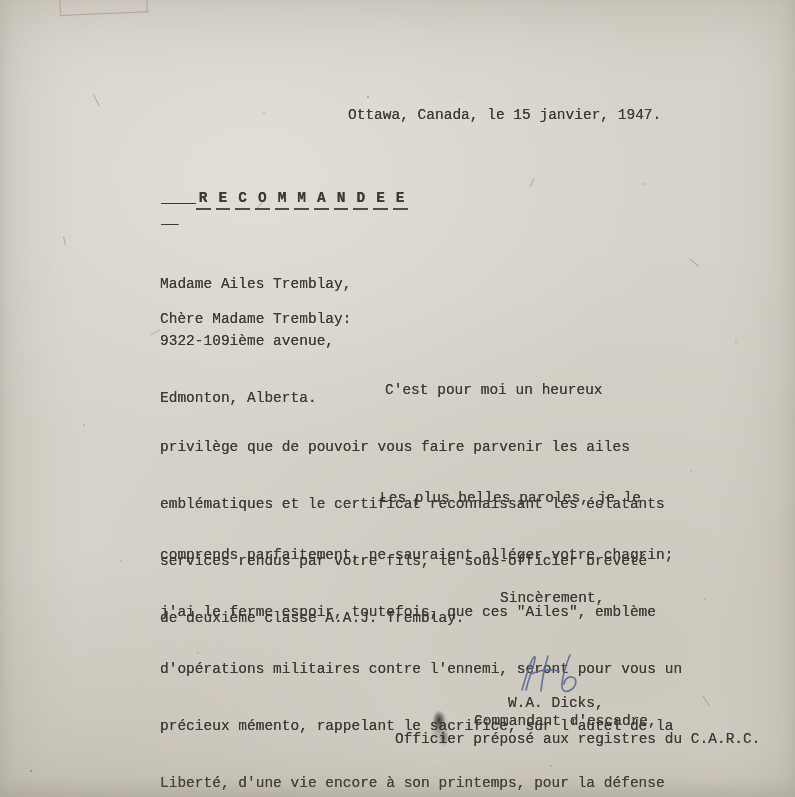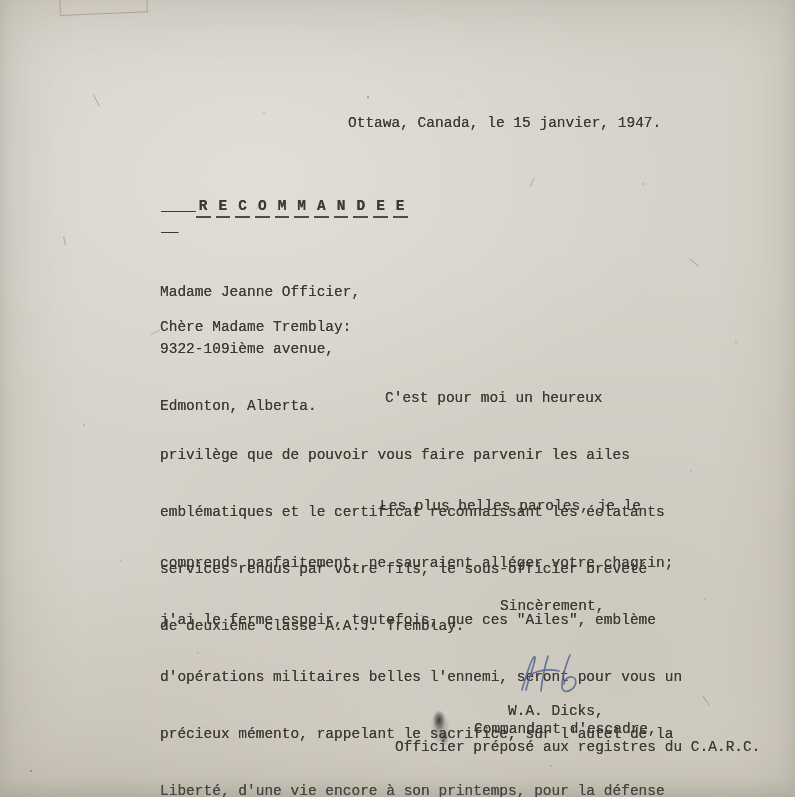--- a/index.html
+++ b/index.html
@@ -16,21 +16,21 @@
       radial-gradient(ellipse 500px 300px at 10% 95%, rgba(150,140,124,0.18), rgba(150,140,124,0) 70%),
       var(--paper, #d6d2c9);
     color: var(--ink, #3c3832);
     font-size: 14.5px; line-height: 19px;
     text-shadow: 0 0 0.6px rgba(58,54,48,0.8);
   }
   .page::after {
     content:""; position:absolute; inset:0; pointer-events:none;
     box-shadow: inset 0 0 70px rgba(122,115,101,0.30), inset 0 -8px 14px rgba(118,110,98,0.18);
   }
-  .abs { position: absolute; white-space: pre; margin-top: 8px; }
+  .abs { position: absolute; white-space: pre; }
 
   
   .stamp-ghost {
     position: absolute; left: 60px; top: -24px; width: 86px; height: 39px;
     border: 1px solid rgba(158,118,110,0.5); border-top: none;
     transform: rotate(-2.5deg); transform-origin: left bottom;
   }
 
   
   .registered span {
@@ -99,40 +99,40 @@
   <div class="fiber f7"></div>
   <div class="fiber f8"></div>
 
   <div class="abs" style="left:348px; top:106px;">Ottawa, Canada, le 15 janvier, 1947.</div>
 
   <div class="abs registered" style="left:161px; top:170px;text-decoration:underline;">
     <span>R</span><span>E</span><span>C</span><span>O</span><span>M</span><span>M</span><span>A</span><span>N</span><span>D</span><span>E</span><span>E</span>
   </div>
 
   <div class="abs" style="left:160px; top:237px;">
-    <div>Madame Jeanne Officier,</div>
+    <div>Madame Ailes Tremblay,</div>
     <div>9322-109ième avenue,</div>
     <div>Edmonton, Alberta.</div>
   </div>
 
   <div class="abs" style="left:160px; top:343px;">
     <div class="indent1">C'est pour moi un heureux</div>
     <div>privilège que de pouvoir vous faire parvenir les ailes</div>
     <div>emblématiques et le certificat reconnaissant les éclatants</div>
     <div>services rendus par votre fils, le sous-officier breveté</div>
     <div>de deuxième classe A.A.J. Tremblay.</div>
   </div>
 
   <div class="abs" style="left:160px; top:310px;">Chère Madame Tremblay:</div>
 
   <div class="abs" style="left:160px; top:451px;">
     <div class="indent2">Les plus belles paroles, je le</div>
     <div>comprends parfaitement, ne sauraient alléger votre chagrin;</div>
     <div>j'ai le ferme espoir, toutefois, que ces "Ailes", emblème</div>
-    <div>d'opérations militaires belles l'ennemi, seront pour vous un</div>
+    <div>d'opérations militaires contre l'ennemi, seront pour vous un</div>
     <div>précieux mémento, rappelant le sacrifice, sur l'autel de la</div>
     <div>Liberté, d'une vie encore à son printemps, pour la défense</div>
     
   </div>
 
   <div class="abs" style="left:500px; top:589px;">Sincèrement,</div>
 
   <svg class="signature-svg" width="80" height="46" viewBox="0 0 80 46">
     <path d="M8,40 C12,26 17,10 20,7 C22,5 21,11 18,20 C15,29 13,35 12,40"></path>
     <path d="M34,6 C31,16 28,30 27,41"></path>

